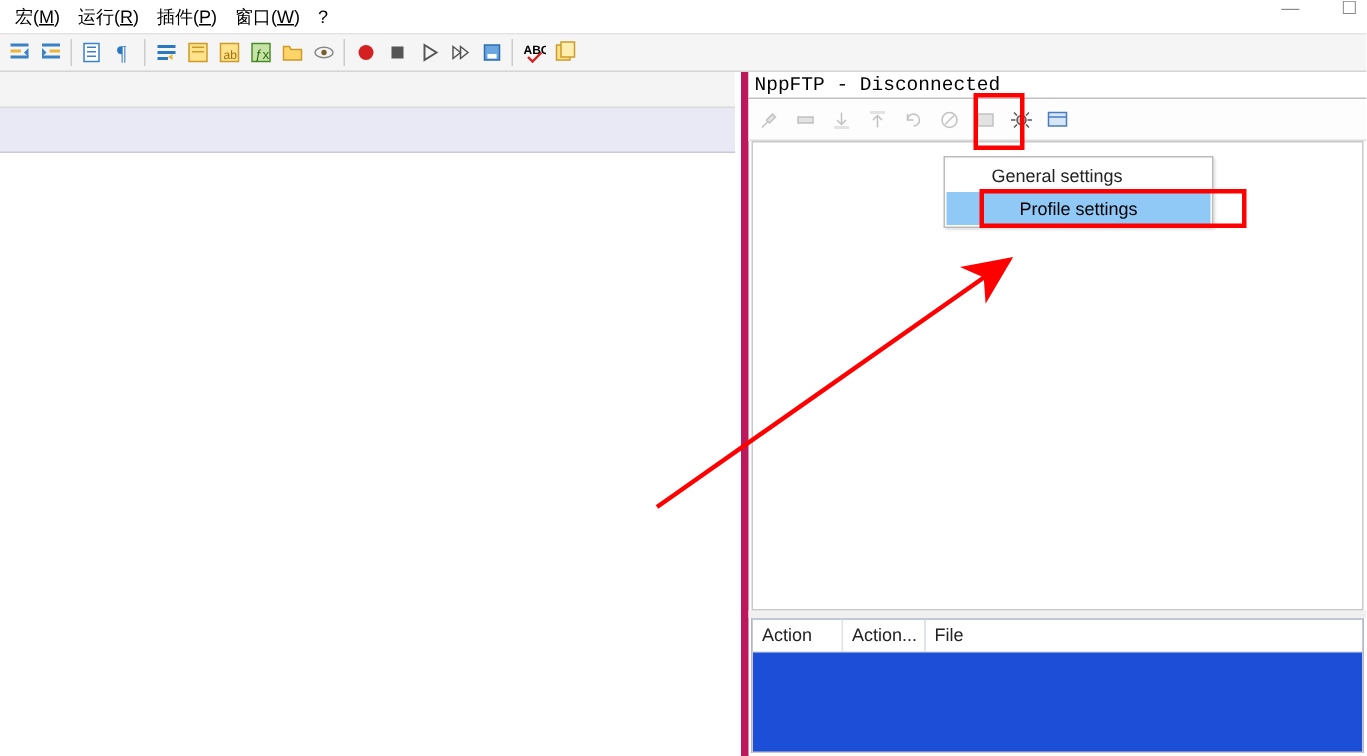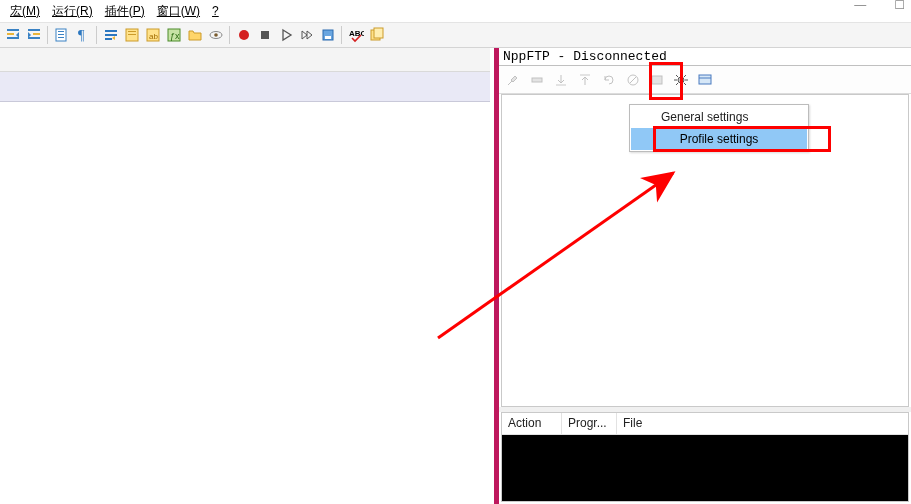--- a/index.html
+++ b/index.html
@@ -6,21 +6,21 @@
   html, body { width: 911px; height: 504px; overflow: hidden; font-family: "Microsoft YaHei", Arial, sans-serif; font-size: 12px; background: #fff; color: #000; }
   body { position: relative; }
 
   
   .menubar {
     display: flex; align-items: center;
     height: 22px; padding: 0 4px;
     background: #fff;
   }
   .menubar .menu-item {
-    padding: 2px 6px; cursor: default; text-decoration: underline;
+    padding: 2px 6px; cursor: default;
   }
   .menubar .menu-item u { text-decoration: underline; }
 
   
   .toolbar {
     display: flex; align-items: center;
     height: 26px; padding: 0 2px;
     background: #f5f5f5;
     border-top: 1px solid #e4e4e4;
     border-bottom: 1px solid #d4d4d4;
@@ -91,21 +91,21 @@
     margin: 0 2px;
     position:relative;
   }
   .panel-splitter {
     height:5px; background:#f0f0f0; cursor:row-resize;
   }
   .panel-log {
     height: 90px;
     border:1px solid #c9c9c9;
     margin: 0 2px 2px 2px;
-    background:#000000;
+    background:#1d4ed8;
   }
   .log-header {
     display:flex; height:22px;
     border-bottom:1px solid #e2e2e2;
   }
   .log-col {
     border-right:1px solid #e2e2e2;
     padding: 3px 6px;
     font-size:12px;
     color:#222;
@@ -355,21 +355,21 @@
             <line x1="2" y1="6" x2="14" y2="6" stroke="#4a7bbf"></line>
           </svg>
         </div>
     </div>
 
     <div class="panel-tree"></div>
     <div class="panel-splitter"></div>
     <div class="panel-log">
       <div class="log-header">
         <div class="log-col" style="width:60px">Action</div>
-        <div class="log-col" style="width:55px">Progr...</div>
+        <div class="log-col" style="width:55px">Action...</div>
         <div class="log-col">File</div>
       </div>
     </div>
   </div>
 </div>
 
 <div class="dropdown">
   <div class="dropdown-item">General settings</div>
   <div class="dropdown-item hover">Profile settings</div>
 </div>

